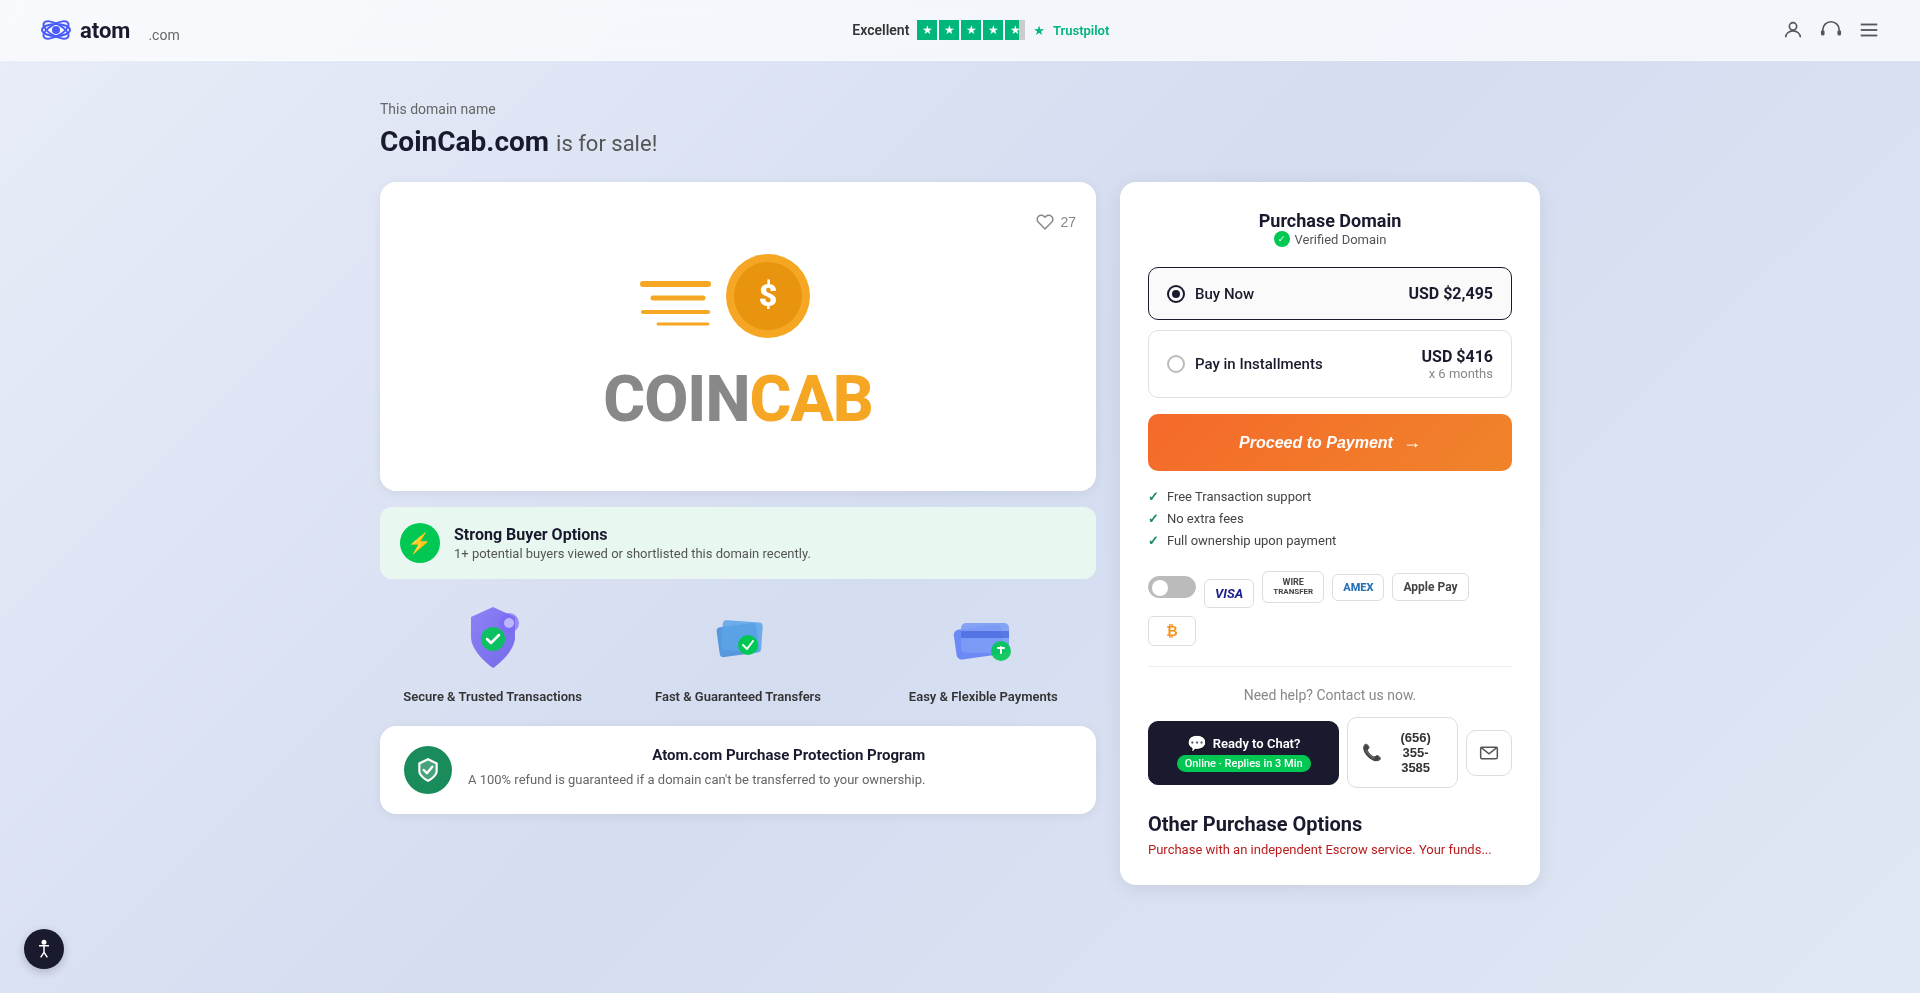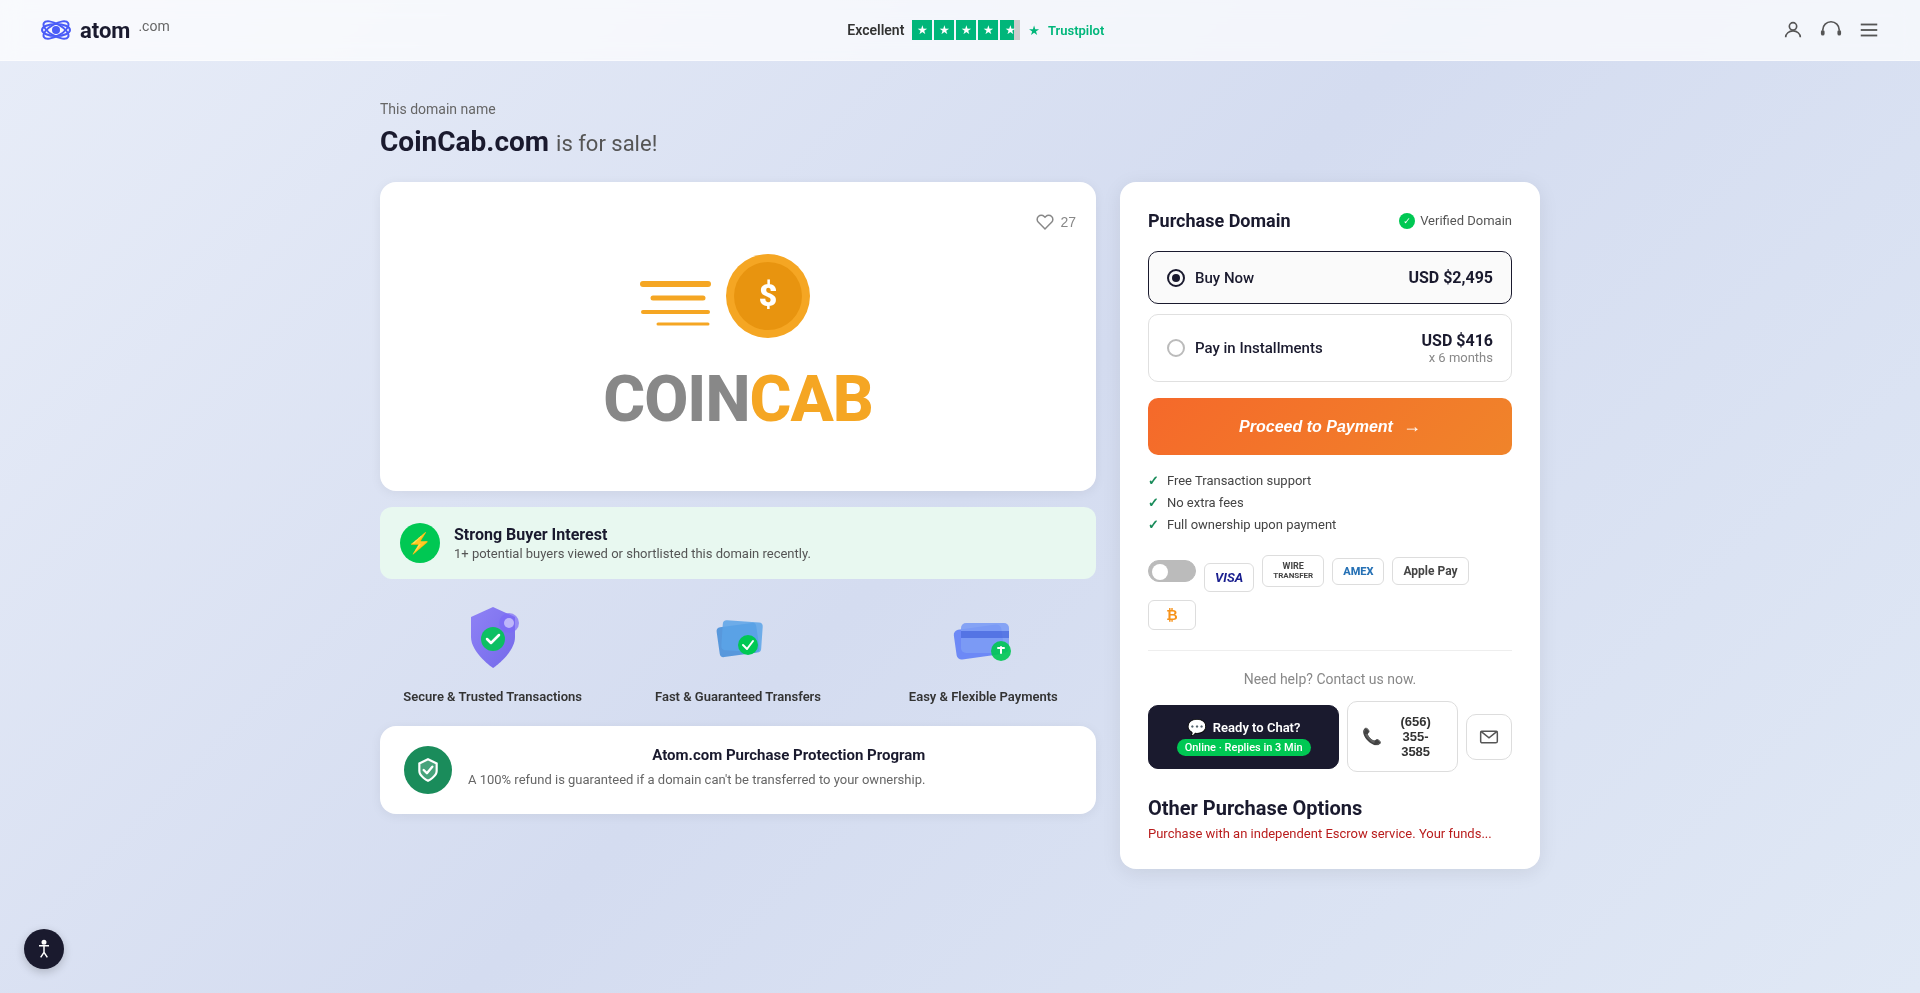--- a/index.html
+++ b/index.html
@@ -27,22 +27,22 @@
     }
     .logo-icon {
       width: 32px;
       height: 32px;
     }
     .logo-text {
       font-size: 22px;
       font-weight: 700;
       color: #1a1a2e;
       display: flex;
-      align-items: flex-start;
-      gap: 8px;
+      align-items: flex-end;
+      gap: 18px;
     }
     .logo-text .atom { color: #1a1a2e; }
     .logo-text .dot-com { font-size: 14px; color: #666; font-weight: 400; }
 
     .header-center {
       display: flex;
       align-items: center;
       gap: 8px;
       font-size: 14px;
       color: #333;
@@ -263,20 +263,21 @@
       background: white;
       border-radius: 16px;
       padding: 28px;
       box-shadow: 0 4px 20px rgba(0,0,0,0.08);
     }
     .purchase-header {
       display: flex;
       align-items: center;
       justify-content: space-between;
       margin-bottom: 20px;
+      flex-direction: column;
     }
     .purchase-title {
       font-size: 18px;
       font-weight: 700;
       color: #1a1a2e;
     }
     .verified-badge {
       display: flex;
       align-items: center;
       gap: 5px;
@@ -634,21 +635,21 @@
           </div>
           <div class="coincab-text">
             <span class="coincab-coin">COIN</span><span class="coincab-cab">CAB</span>
           </div>
         </div>
       </div>
 
       <div class="buyer-interest">
         <div class="lightning-badge">⚡</div>
         <div>
-          <div class="buyer-interest-title">Strong Buyer Interest</div>
+          <div class="buyer-interest-title">Strong Buyer Options</div>
           <div class="buyer-interest-sub">1+ potential buyers viewed or shortlisted this domain recently.</div>
         </div>
       </div>
 
       <div class="features-row">
         <div class="feature-item">
           <div class="feature-icon-area">
             <svg width="72" height="72" viewBox="0 0 72 72">
               <defs>
                 <linearGradient id="shieldGrad" x1="0%" y1="0%" x2="100%" y2="100%">

